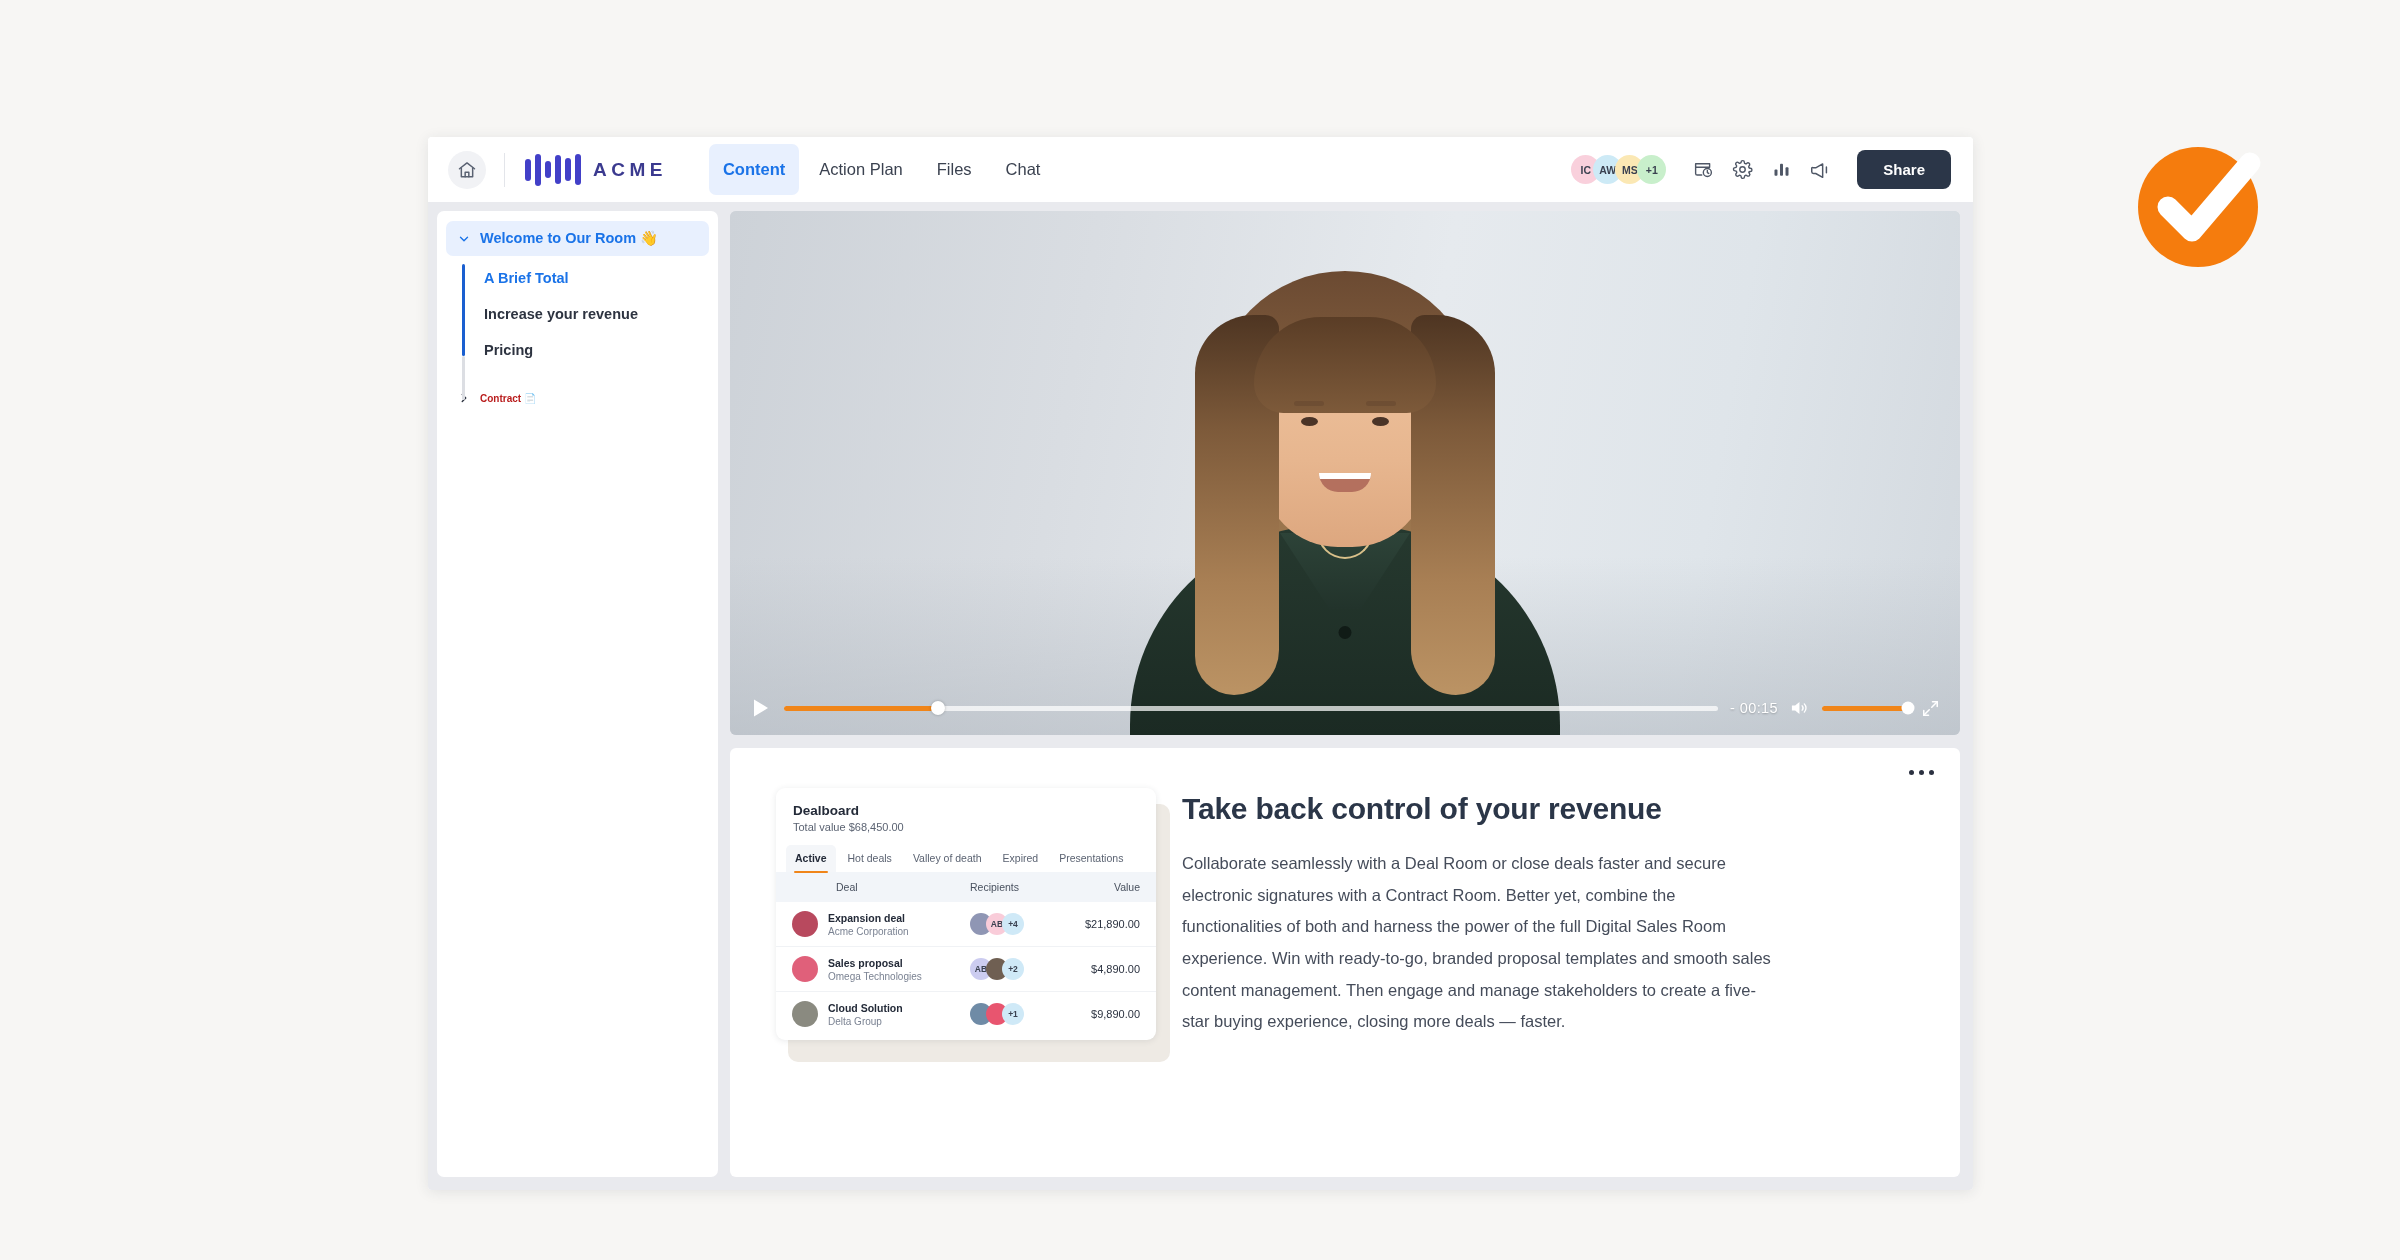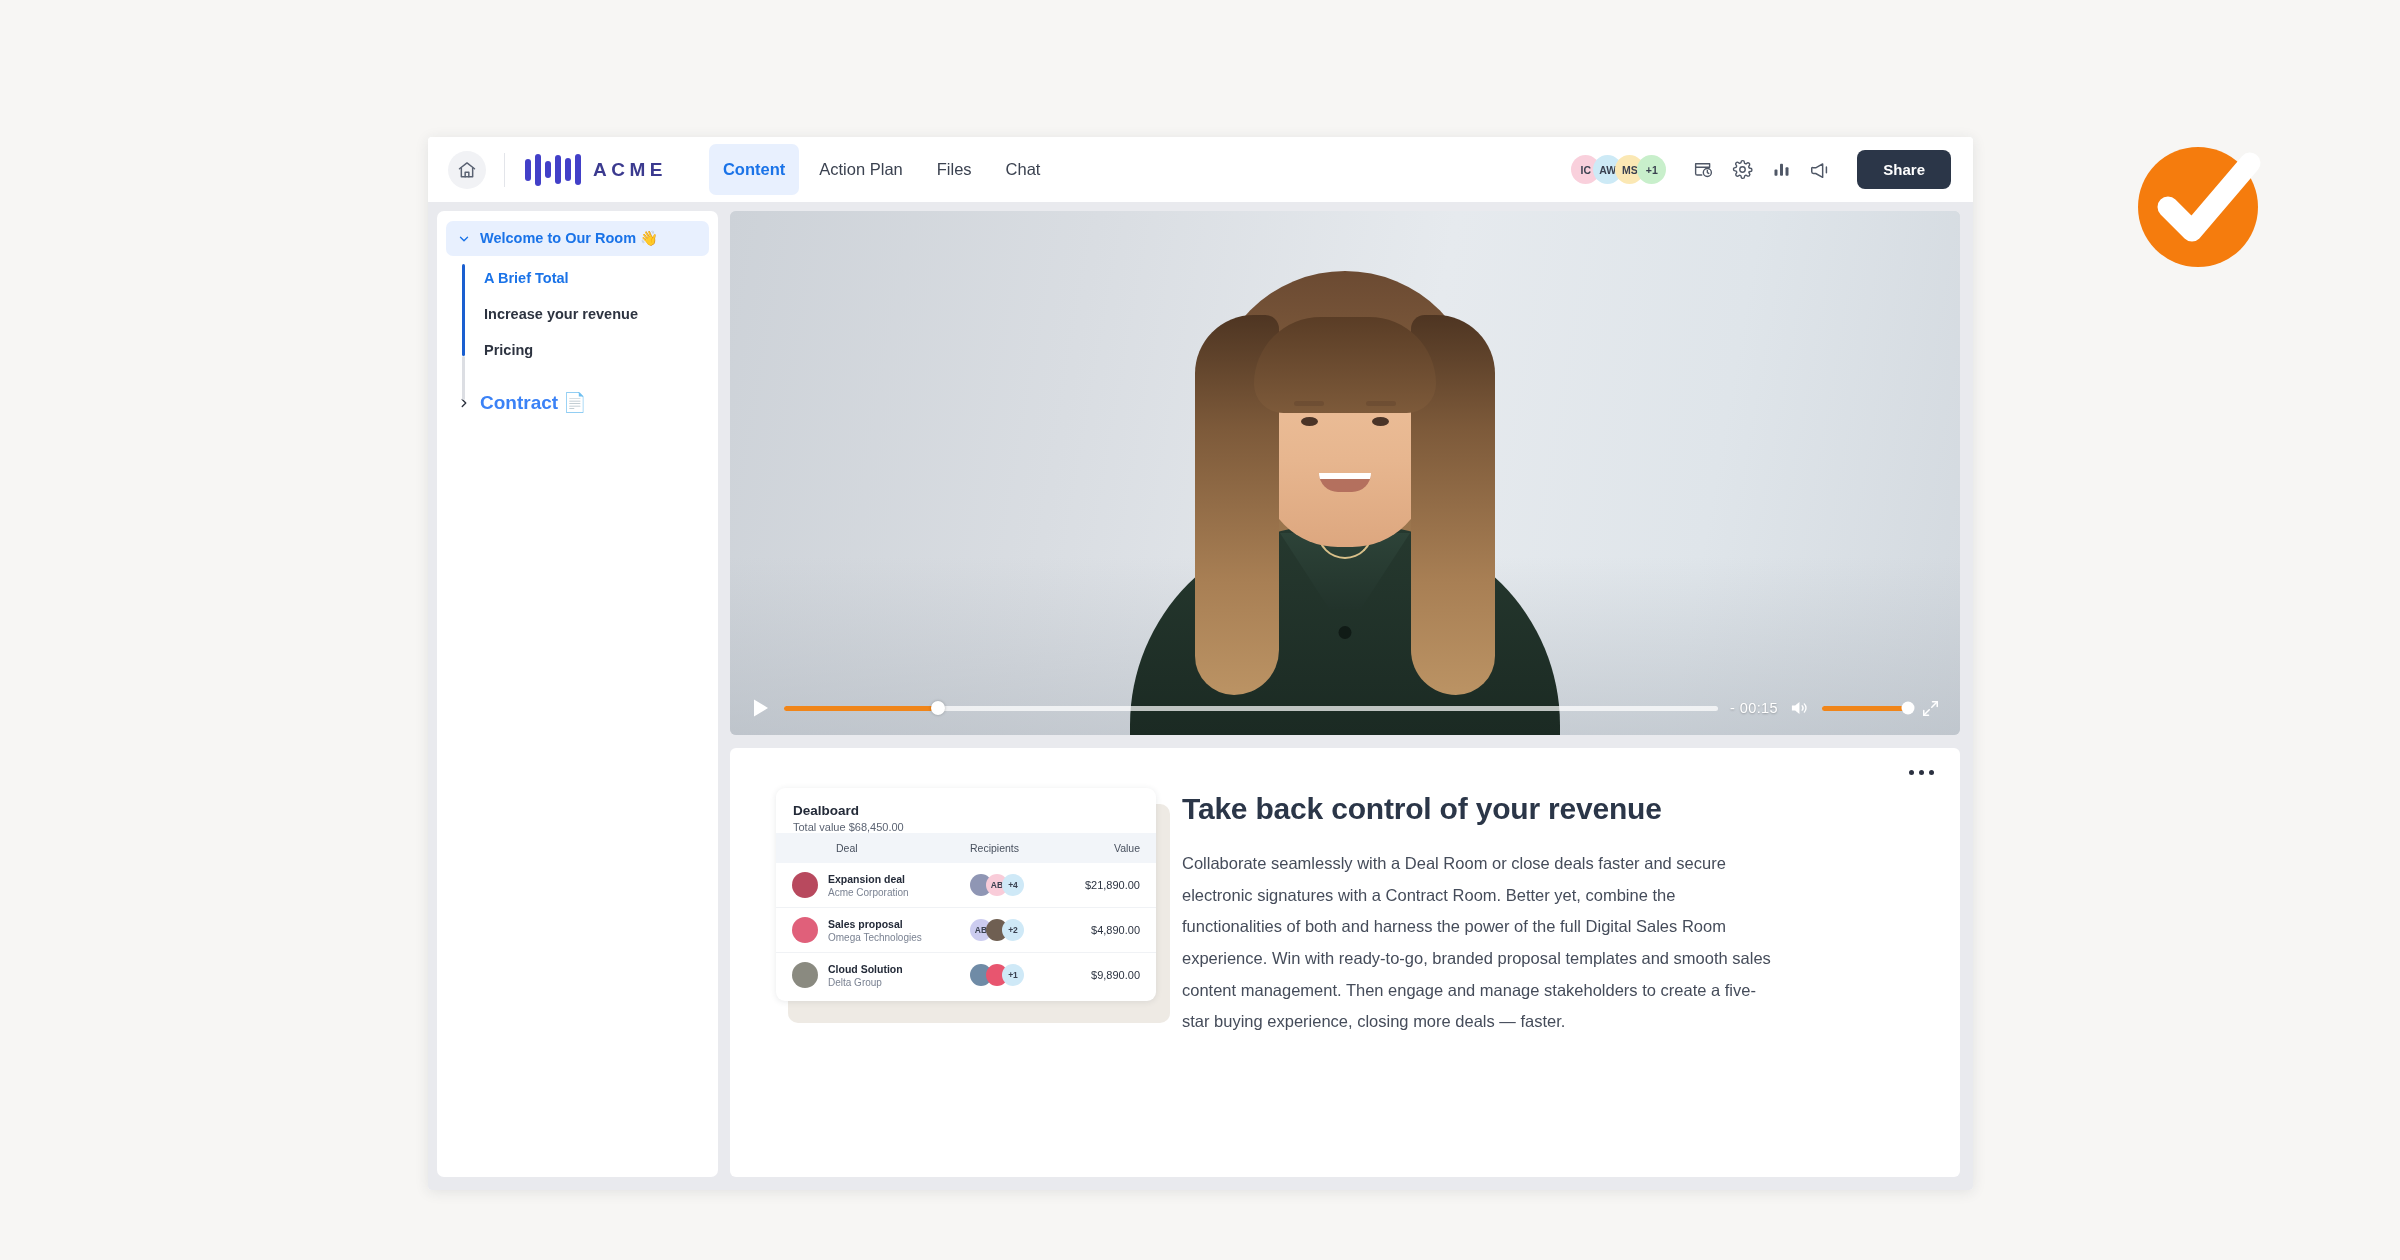--- a/index.html
+++ b/index.html
@@ -103,21 +103,21 @@
   }
   .sb-rail.blue  { background: #1a5fd0; }
   .sb-rail.gray  { background: #dcdee3; }
   .sb-child { padding: 10px 10px; font-size: 14.5px; color: #2d3340; }
   .sb-child.active { color: #1a73e8; font-weight: 700; }
   .sb-child.bold { font-weight: 700; }
   .sb-group-head2 {
     display: flex; align-items: center; gap: 9px;
     padding: 10px 11px; margin-top: 13px;
   }
-  .sb-group-head2 .lbl { font-size: 19px; font-weight: 700; color: #3b82f6; }
+  .sb-group-head2 .lbl { font-size: 10px; font-weight: 700; color: #b91c1c; }
 
   
   #main-col { flex: 1 1 auto; display: flex; flex-direction: column; gap: 13px; min-width: 0; }
 
   
   #video-player {
     position: relative;
     height: 524px;
     border-radius: 6px;
     overflow: hidden;
@@ -460,20 +460,27 @@
         </div>
 
         <div id="dealboard-wrap">
           <div id="dealboard-shadow"></div>
           <div id="dealboard">
             <div id="db-head">
               <div id="db-title">Dealboard</div>
               <div id="db-sub">Total value $68,450.00</div>
             </div>
 
+            <div id="db-tabs">
+              <div class="db-tab active">Active</div>
+              <div class="db-tab">Hot deals</div>
+              <div class="db-tab">Valley of death</div>
+              <div class="db-tab">Expired</div>
+              <div class="db-tab">Presentations</div>
+            </div>
 
             <div id="db-thead">
               <div class="c1">Deal</div>
               <div class="c2">Recipients</div>
               <div class="c3">Value</div>
             </div>
 
             <div class="db-row">
               <div class="c1">
                 <div class="db-av" style="background:#b8495e"></div>

